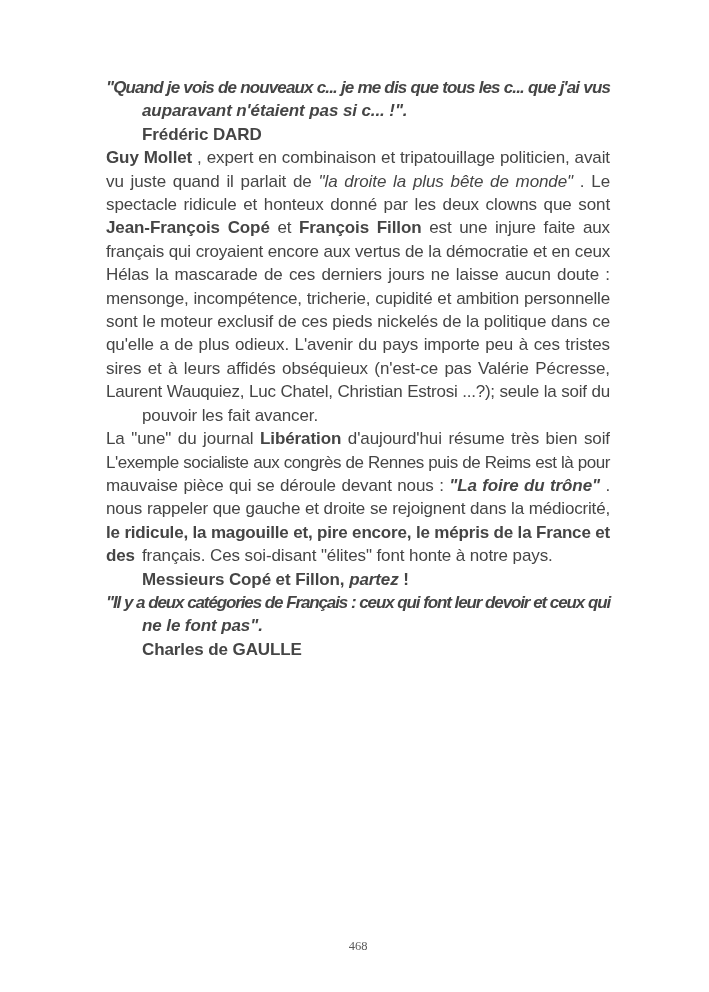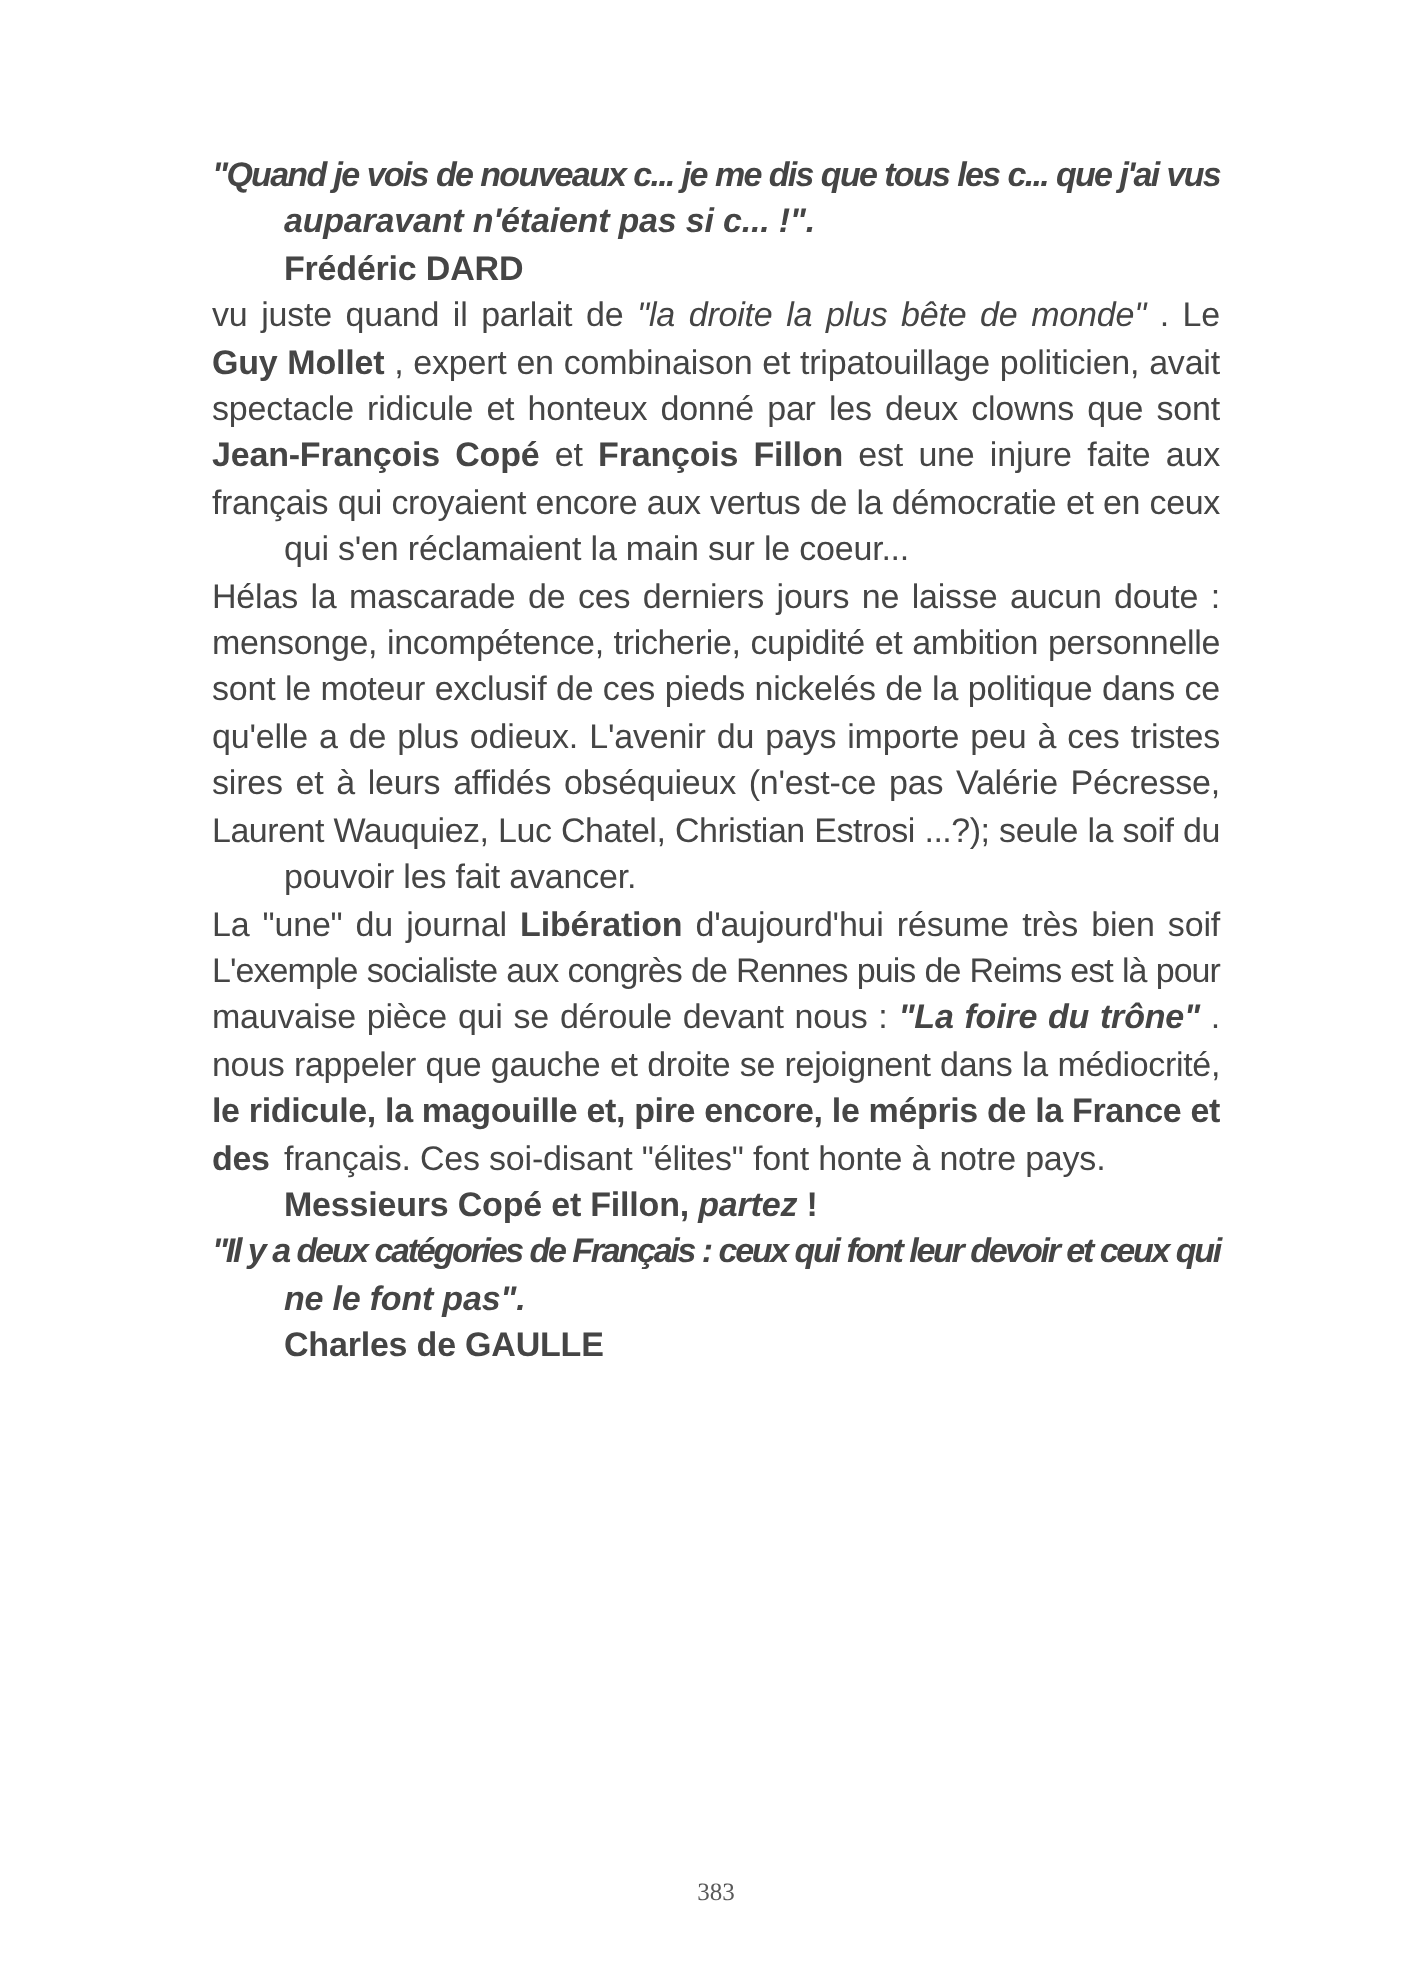--- a/index.html
+++ b/index.html
@@ -55,38 +55,37 @@
   }
 </style>
 </head>
 <body>
 
 <div class="page">
   <div class="text-block">
       <div class="line" style="letter-spacing: calc(-0.862px);"><span class="r-b r-i">"Quand je vois de nouveaux c... je me dis que tous les c... que j'ai vus</span></div>
       <div class="line end" style=""><span class="r-b r-i">auparavant n'étaient pas si c... !".</span></div>
       <div class="line end" style=""><span class="r-b ">Frédéric DARD</span></div>
+      <div class="line" style=""><span class="r-b ">Guy Mollet</span><span class=""> , expert en combinaison et tripatouillage politicien, avait</span></div>
       <div class="line" style=""><span class="">vu juste quand il parlait de </span><span class="r-i">"la droite la plus bête de monde"</span><span class=""> . Le</span></div>
-      <div class="line" style=""><span class="r-b ">Guy Mollet</span><span class=""> , expert en combinaison et tripatouillage politicien, avait</span></div>
       <div class="line" style=""><span class="">spectacle ridicule et honteux donné par les deux clowns que sont</span></div>
       <div class="line" style=""><span class="r-b ">Jean-François Copé</span><span class=""> et </span><span class="r-b ">François Fillon</span><span class=""> est une injure faite aux</span></div>
       <div class="line" style="letter-spacing: calc(-0.184px);"><span class="">français qui croyaient encore aux vertus de la démocratie et en ceux</span></div>
-      <div class="line end" style=""><span class="">qui s'en réclamaient la main sur le coeur...</span></div>
       <div class="line" style=""><span class="">Hélas la mascarade de ces derniers jours ne laisse aucun doute :</span></div>
       <div class="line" style="letter-spacing: calc(-0.17px);"><span class="">mensonge, incompétence, tricherie, cupidité et ambition personnelle</span></div>
       <div class="line" style=""><span class="">sont le moteur exclusif de ces pieds nickelés de la politique dans ce</span></div>
       <div class="line" style=""><span class="">qu'elle a de plus odieux. L'avenir du pays importe peu à ces tristes</span></div>
       <div class="line" style=""><span class="">sires et à leurs affidés obséquieux (n'est-ce pas Valérie Pécresse,</span></div>
       <div class="line" style="letter-spacing: calc(-0.239px);"><span class="">Laurent Wauquiez, Luc Chatel, Christian Estrosi ...?); seule la soif du</span></div>
       <div class="line end" style=""><span class="">pouvoir les fait avancer.</span></div>
       <div class="line" style=""><span class="">La "une" du journal </span><span class="r-b ">Libération</span><span class="">  d'aujourd'hui résume très bien soif</span></div>
       <div class="line" style="letter-spacing: calc(-0.464px);"><span class="">L'exemple socialiste aux congrès de Rennes puis de Reims est là pour</span></div>
       <div class="line" style=""><span class="">mauvaise pièce qui se déroule devant nous : </span><span class="r-b r-i">"La foire du trône"</span><span class=""> .</span></div>
       <div class="line" style="letter-spacing: calc(-0.169px);"><span class="">nous rappeler que gauche et droite se rejoignent dans la médiocrité,</span></div>
       <div class="line" style="letter-spacing: calc(-0.182px); font-weight: bold;"><span class="">le ridicule, la magouille et, pire encore, le mépris de la France et des</span></div>
       <div class="line end" style=""><span class="">français. Ces soi-disant "élites" font honte à notre pays.</span></div>
       <div class="line end" style=""><span class="r-b ">Messieurs Copé et Fillon, </span><span class="r-b r-i">partez</span><span class="r-b "> !</span></div>
       <div class="line" style="letter-spacing: calc(-1.127px);"><span class="r-b r-i">"Il y a deux catégories de Français : ceux qui font leur devoir et ceux qui</span></div>
       <div class="line end" style=""><span class="r-b r-i">ne le font pas".</span></div>
       <div class="line end" style=""><span class="r-b ">Charles de GAULLE</span></div>
     </div>
-  <div class="page-footer">383</div>
+  <div class="page-footer">468</div>
 </div>
 
 </body></html>

